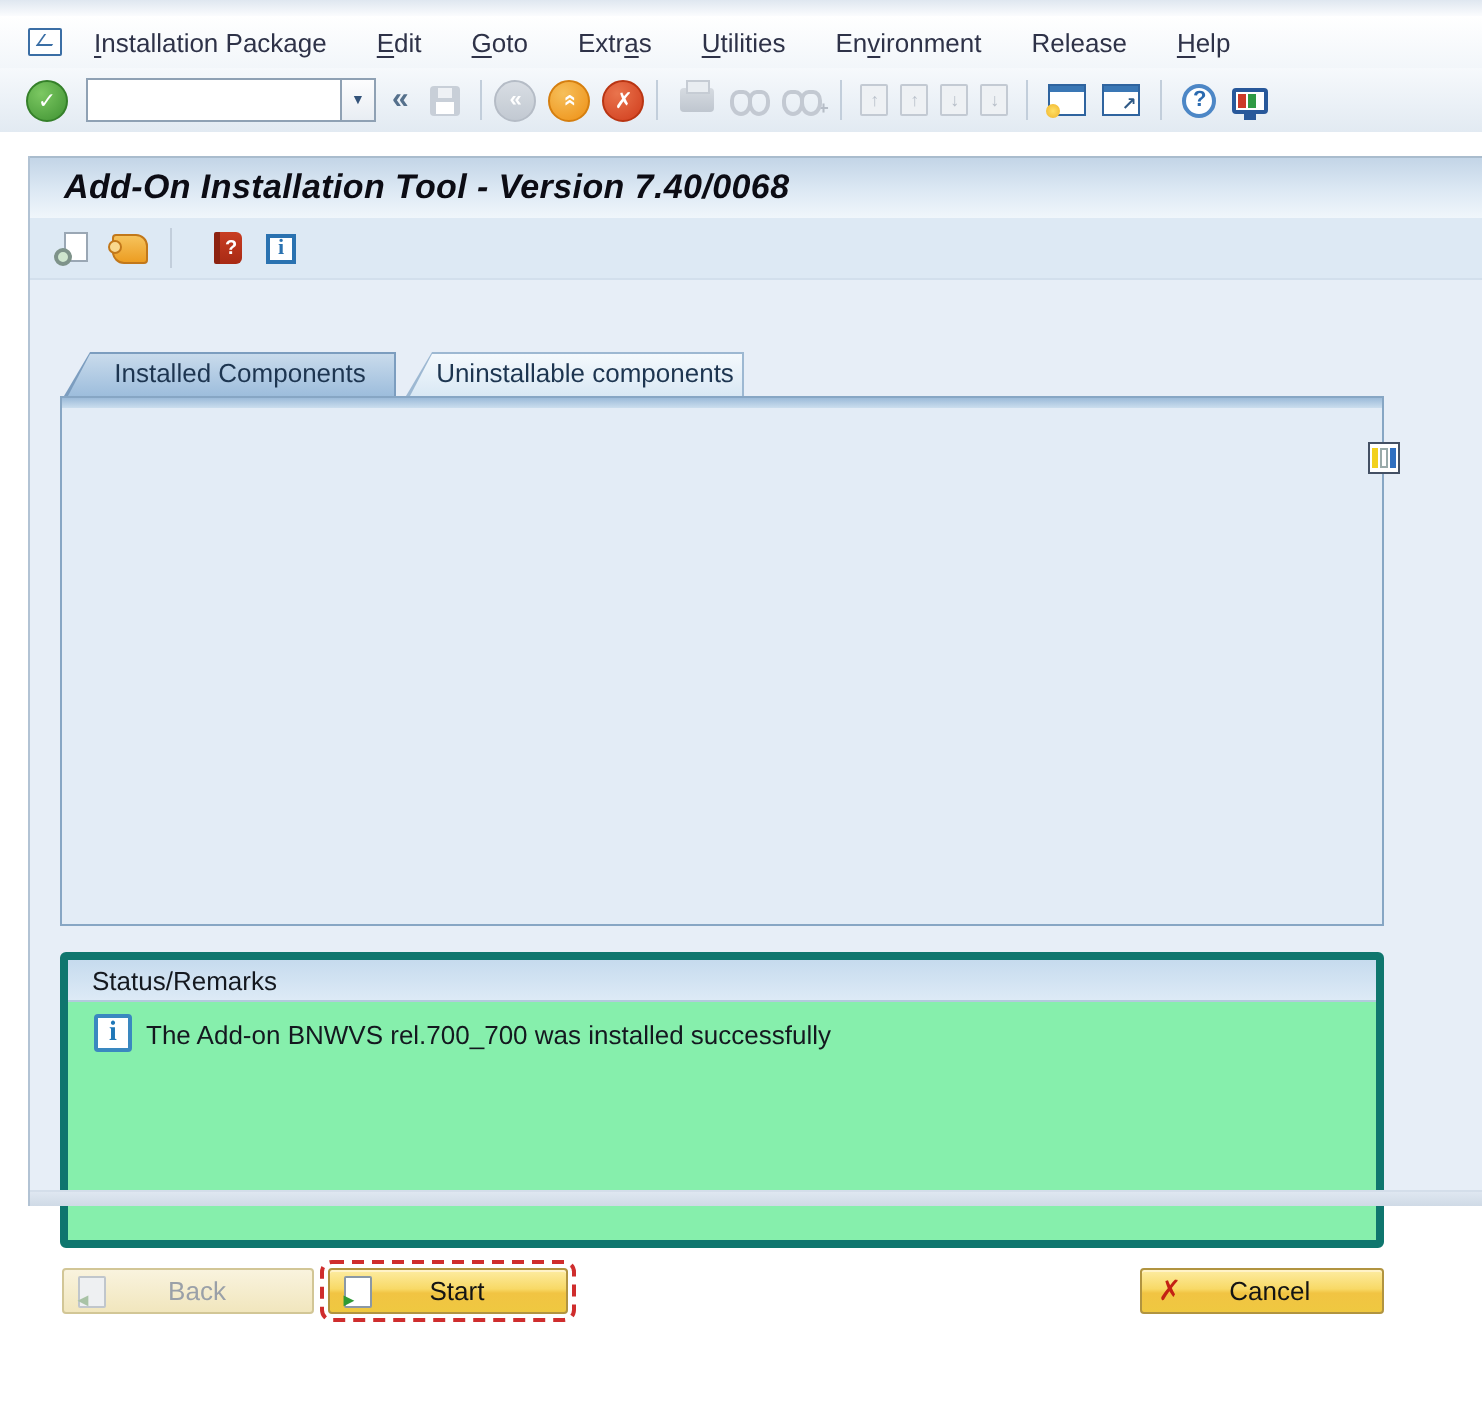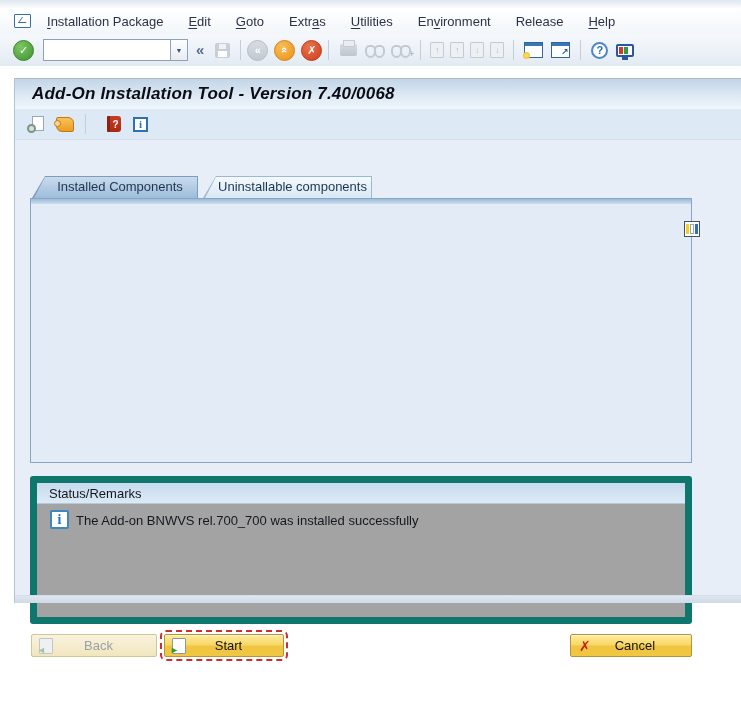--- a/index.html
+++ b/index.html
@@ -147,22 +147,22 @@
 
   .hscroll-arrow{position:absolute;top:341px;width:15px;height:16px;display:flex;align-items:center;
         justify-content:center;font-size:9px;color:#3c526a;background:transparent;}
   .htrack{position:absolute;left:315px;top:341px;width:306px;height:16px;background:#fdfdfe;
         border:1px solid #c2cdd8;box-sizing:border-box;}
   .hthumb{position:absolute;left:1px;top:1px;width:62px;height:12px;background:linear-gradient(#f2f5f8,#dde4ea);
         border:1px solid #a9b7c5;border-radius:2px;display:flex;align-items:center;justify-content:center;}
   .hthumb .grip{width:12px;height:5px;border-top:2px dotted #8e9fb0;border-bottom:2px dotted #8e9fb0;}
 
   
-  .statusbox{position:absolute;left:15px;top:398px;width:662px;height:148px;border:7px solid #0f766e;
-        border-radius:3px;background:#a3a3a3;box-sizing:border-box;overflow:hidden;}
+  .statusbox{position:absolute;left:15px;top:398px;width:662px;height:148px;border:4px solid #0f766e;
+        border-radius:3px;background:#86efac;box-sizing:border-box;overflow:hidden;}
   .statushead{height:21px;background:linear-gradient(#c6dbee,#ddeaf6);border-bottom:1px solid #b3cadd;
         font-size:13px;color:#14181f;padding:3px 0 0 12px;box-sizing:border-box;}
   .statinfo{position:absolute;left:13px;top:27px;width:19px;height:19px;background:#fff;border:2px solid #3a88c0;
         border-radius:2px;display:flex;align-items:center;justify-content:center;
         font-family:"Liberation Serif",serif;font-weight:bold;font-size:14px;color:#1f77b8;box-sizing:border-box;}
   .statline1{position:absolute;left:39px;top:30px;font-size:13px;color:#14181f;text-align:center;}
   .statline2{position:absolute;left:23px;top:54px;font-size:13px;color:#14181f;}
 
   
   .btn{position:absolute;top:556px;height:23px;border:1px solid #b19440;border-radius:2px;

